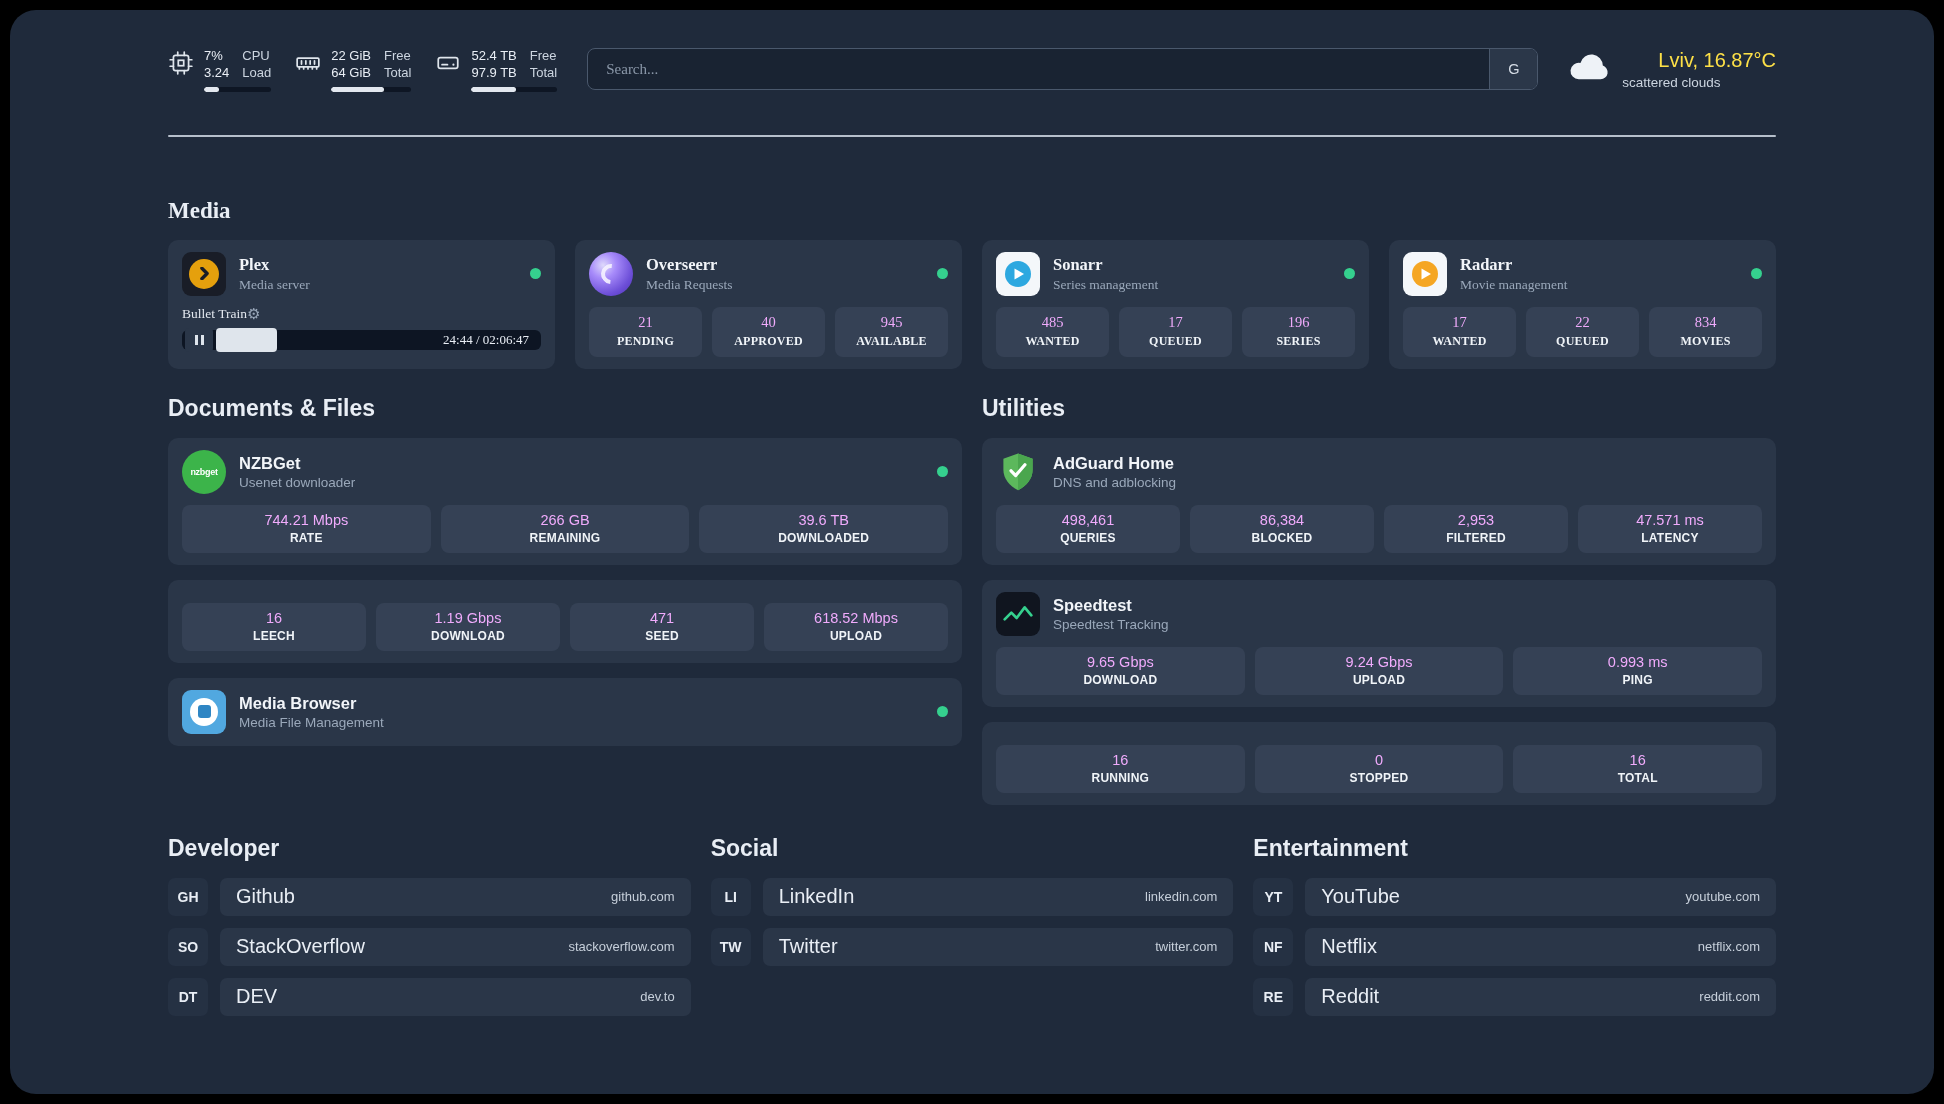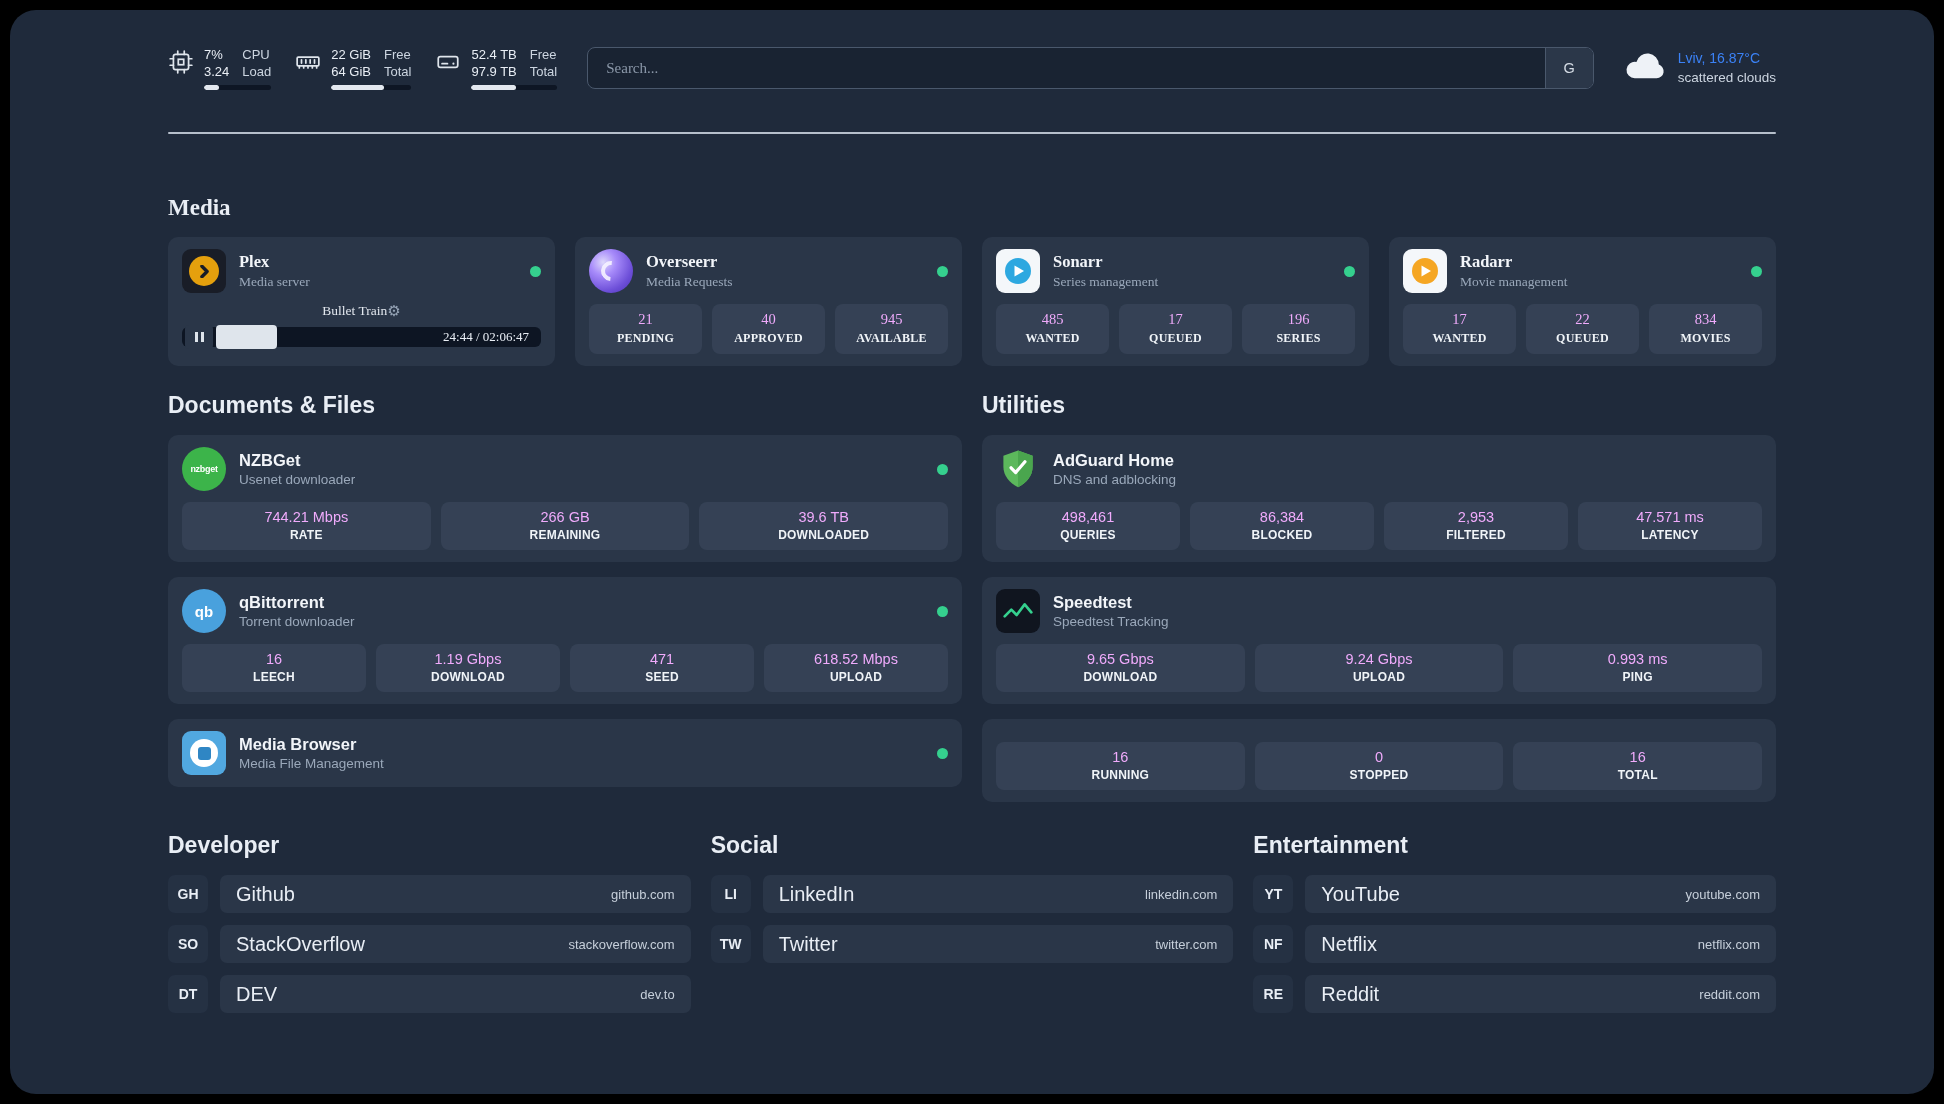--- a/index.html
+++ b/index.html
@@ -38,21 +38,21 @@
     color:#dfe5ec; padding:0 18px; font-size:15px; font-family:Liberation Serif, serif;
   }
   .searchwrap input::placeholder { color:#8b98a9; }
   .search-btn {
     width:48px; background:#2b3749; border:none; border-left:1px solid #4a586c;
     color:#d6dde6; font-size:14.5px; cursor:pointer; font-family:inherit;
   }
 
   .weather { display:flex; align-items:center; gap:12px; }
   .weather-text { display:flex; flex-direction:column; line-height:1.4; }
-  .weather-loc { font-size:14px; color:#3b82f6; }
+  .weather-loc { font-size:20px; color:#fde047;margin-left:36px; }
   .weather-cond { font-size:13.5px; color:#ccd5e0; }
 
   .divider { margin-top:42px; height:2px; background:#c6cfdb; border:none; border-radius:1px; opacity:.9; }
 
   
   .section-title { font-size:23px; font-weight:600; color:#e9eef5; margin:0 0 16px 0; }
   .media-section { margin-top:61px;font-family:Liberation Serif, serif; }
   .grid4 { display:grid; grid-template-columns:repeat(4,1fr); gap:20px; }
 
   .card { background:#2a3648; border-radius:10px; padding:12px 14px; }
@@ -65,21 +65,21 @@
   .app-name { font-size:16.5px; font-weight:600; color:#f2f5f9; }
   .app-sub { font-size:13.5px; color:#9aa8ba; margin-top:2px; }
   .dot { width:11px; height:11px; border-radius:50%; background:#35d08e; margin-left:auto; flex:0 0 11px; }
 
   .stats { display:flex; gap:10px; margin-top:11px; }
   .stat { flex:1; background:#354155; border-radius:8px; text-align:center; padding:7px 4px 8px; }
   .stat-value { font-size:14.5px; color:#f0abfc; }
   .stat-label { font-size:12px; font-weight:700; color:#f0f4f8; margin-top:3px; letter-spacing:.02em; }
 
   
-  .np-row { display:flex; align-items:center; justify-content:center; margin-top:9px; font-size:13.5px; color:#e2e7ee; }
+  .np-row { display:flex; align-items:center; justify-content:flex-start; margin-top:9px; font-size:13.5px; color:#e2e7ee; }
   .gear { color:#97a5b7; font-size:15px; cursor:pointer; }
   .np-bar {
     margin-top:7px; position:relative; height:20px; background:#0d1523;
     border-radius:6px; display:flex; align-items:center; padding:3px;
   }
   .pause-chip {
     width:28px; height:24px; background:#2a3648; border-radius:4px;
     display:flex; align-items:center; justify-content:center; gap:3px; z-index:2; cursor:pointer;
   }
   .pause-chip i { display:block; width:3px; height:10px; background:#dfe5ec; }
@@ -388,30 +388,20 @@
                 <div class="stat-label">REMAINING</div>
               </div>
               <div class="stat">
                 <div class="stat-value">39.6 TB</div>
                 <div class="stat-label">DOWNLOADED</div>
               </div>
             </div>
           </div>
 
           <div class="card">
-            <div class="card-head">
-              <span class="app-icon icon-qb">
-                <span class="qb-text">qb</span>
-              </span>
-              <div class="app-meta">
-                <div class="app-name">qBittorrent</div>
-                <div class="app-sub">Torrent downloader</div>
-              </div>
-              <span class="dot"></span>
-            </div>
             <div class="stats">
               <div class="stat">
                 <div class="stat-value">16</div>
                 <div class="stat-label">LEECH</div>
               </div>
               <div class="stat">
                 <div class="stat-value">1.19 Gbps</div>
                 <div class="stat-label">DOWNLOAD</div>
               </div>
               <div class="stat">

